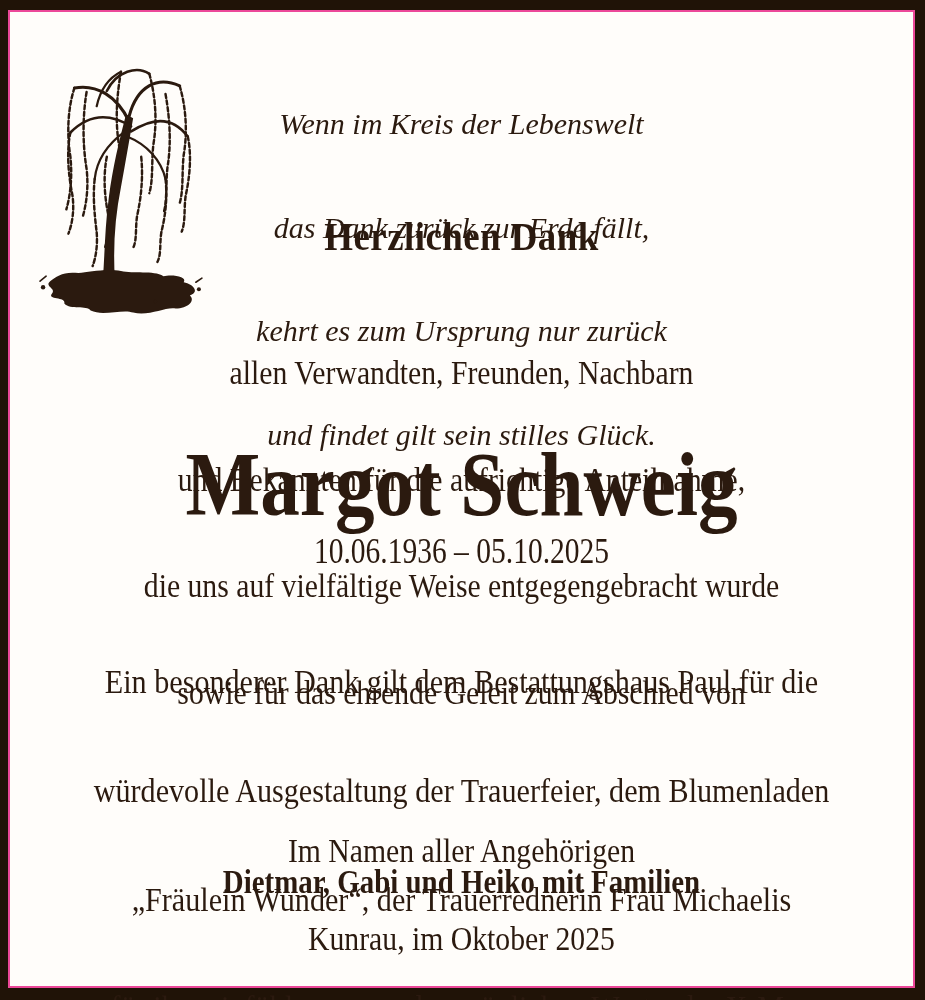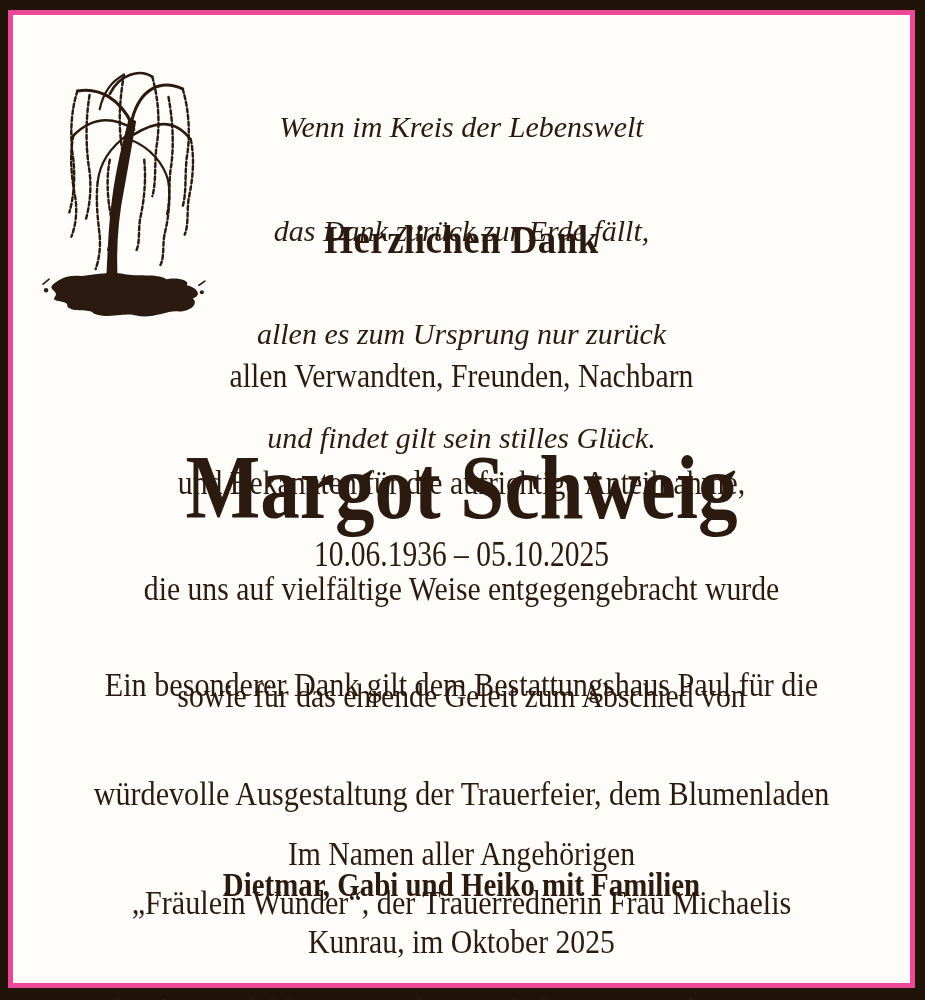--- a/index.html
+++ b/index.html
@@ -12,21 +12,21 @@
     font-family: "Liberation Serif", "DejaVu Serif", serif;
     color: #2b1a0f;
     overflow: hidden;
   }
   .sheet {
     position: absolute;
     left: 8px; top: 10px;
     width: 907px; height: 978px;
     box-sizing: border-box;
     background: #fffdfa;
-    border: 5px solid #ec4899;     
+    border: 2px solid #ec4899;     
   }
   .tb {                             
     position: absolute;
     left: 0; width: 100%;
     text-align: center;
     white-space: pre;
   }
   .cond  { transform: scaleX(0.90); transform-origin: 50% 0; }
   .cond2 { transform: scaleX(0.85); transform-origin: 50% 0; }
 
@@ -132,21 +132,21 @@
           <circle cx="161" cy="251" r="2" fill="#2b1a0f" stroke="none"></circle>
           <circle cx="118" cy="263" r="1.8" fill="#2b1a0f" stroke="none"></circle>
           <path d="M4,243 L10,238 M158,244 L164,240" stroke-width="1.6"></path>
         </g>
       </svg>
     </div>
 
     <div class="tb poem">
       <div>Wenn im Kreis der Lebenswelt</div>
       <div>das Dank zurück zur Erde fällt,</div>
-      <div>allen es zum Ursprung nur zurück</div>
+      <div>kehrt es zum Ursprung nur zurück</div>
       <div>und findet gilt sein stilles Glück.</div>
     </div>
 
     <div class="tb heading cond">Herzlichen Dank</div>
 
     <div class="tb intro cond">
       <div>allen Verwandten, Freunden, Nachbarn</div>
       <div>und Bekannten für die aufrichtige Anteilnahme,</div>
       <div>die uns auf vielfältige Weise entgegengebracht wurde</div>
       <div>sowie für das ehrende Geleit zum Abschied von</div>

